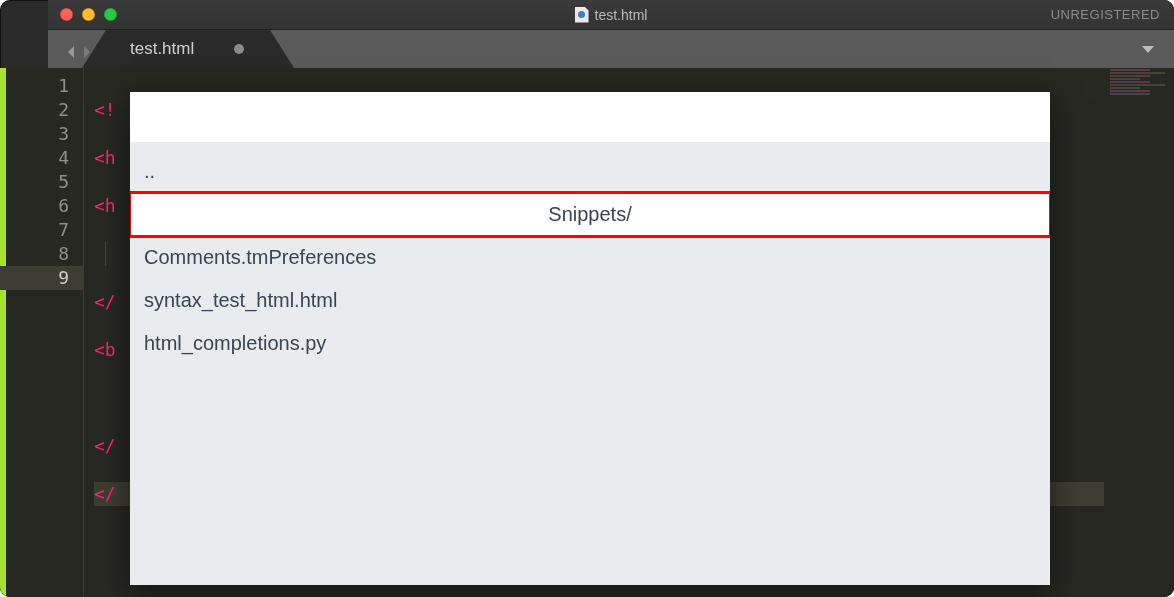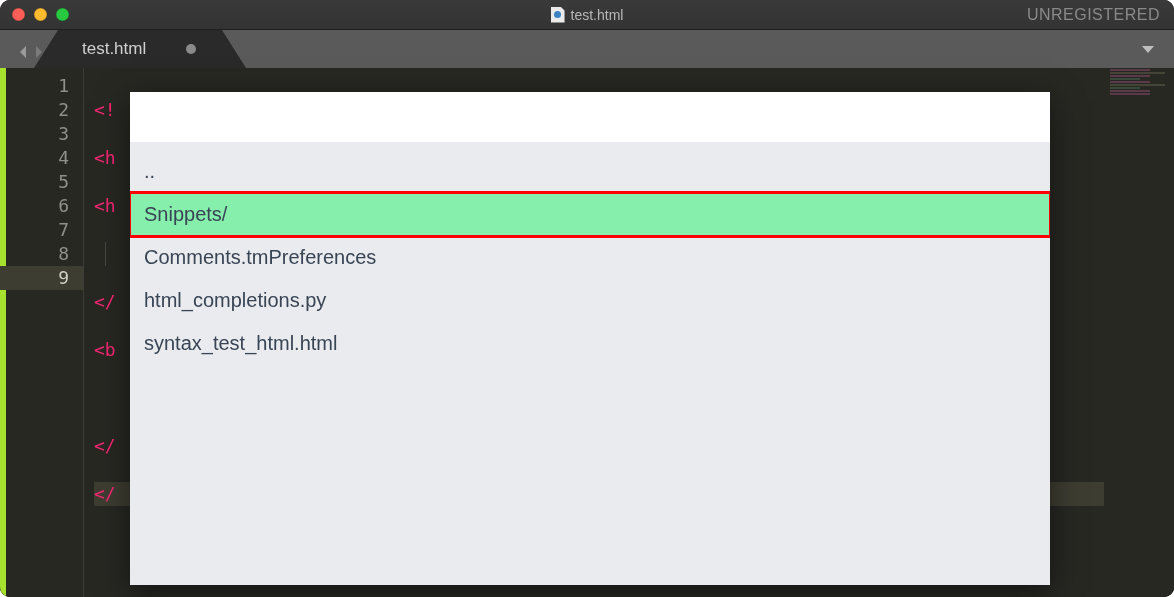--- a/index.html
+++ b/index.html
@@ -4,20 +4,21 @@
 <style>
   * { margin: 0; padding: 0; box-sizing: border-box; }
   html, body { width: 1174px; height: 597px; overflow: hidden; font-family: -apple-system, BlinkMacSystemFont, "Segoe UI", Helvetica, Arial, sans-serif; }
   .window {
     width: 1174px; height: 597px;
     background: #2a2a2a;
     border-radius: 10px;
     overflow: hidden;
     position: relative;
     box-shadow: inset 0 0 0 1px rgba(0,0,0,.6);
+    padding-left: 48px;
   }
   .titlebar {
     height: 30px;
     background: linear-gradient(#3a3a3a,#333333);
     display: flex; align-items: center;
     position: relative;
     border-bottom: 1px solid #1f1f1f;
   }
   .traffic { display: flex; gap: 9px; margin-left: 12px; }
   .tl { width: 13px; height: 13px; border-radius: 50%; }
@@ -35,21 +36,21 @@
     clip-path: polygon(0 0, 70% 0, 100% 25%, 100% 100%, 0 100%);
     display:flex;align-items:center;justify-content:center;
   }
   .file-icon::after{
     content:""; width:7px;height:7px;border-radius:50%;
     background:#3b82c4;
   }
   .unregistered {
     position: absolute; right: 14px; top: 0; bottom: 0;
     display: flex; align-items: center;
-    color: #8a8a8a; font-size: 16px; letter-spacing: .5px;
+    color: #8a8a8a; font-size: 13px; letter-spacing: .5px;
   }
 
   .tabbar {
     height: 38px;
     background: #5a5a5a;
     display: flex; align-items: flex-end;
     position: relative;
   }
   .nav-arrows {
     display: flex; gap: 2px; padding: 0 12px 8px 16px; align-items:center;
@@ -127,23 +128,24 @@
   .overlay-list{
     flex:1; padding:8px 0 0 0; overflow:hidden;
   }
   .ov-item{
     font-size:20px; color:#394455;
     padding:10px 14px;
     cursor:default;
     font-family:-apple-system,BlinkMacSystemFont,"Segoe UI",Helvetica,Arial,sans-serif;
   }
   .ov-item.highlight{
-    background:#86efac;
+    background:#ffffff;
     outline:3px solid #ff0000;
     outline-offset:-1px;
+    text-align:center;
   }
 </style>
 </head>
 <body>
 
 <div class="window">
 
   <div class="titlebar">
     <div class="traffic">
       <div class="tl red"></div>
@@ -217,18 +219,18 @@
         <div class="mm-line mm-a"></div>
     </div>
   </div>
 
   <div class="overlay">
     <input class="overlay-input" type="text" style="">
     <div class="overlay-list">
       <div class="ov-item"><span>..</span></div>
       <div class="ov-item highlight"><span>Snippets/</span></div>
       <div class="ov-item"><span>Comments.tmPreferences</span></div>
+      <div class="ov-item"><span>syntax_test_html.html</span></div>
       <div class="ov-item"><span>html_completions.py</span></div>
-      <div class="ov-item"><span>syntax_test_html.html</span></div>
     </div>
   </div>
 
 </div>
 
 </body></html>

